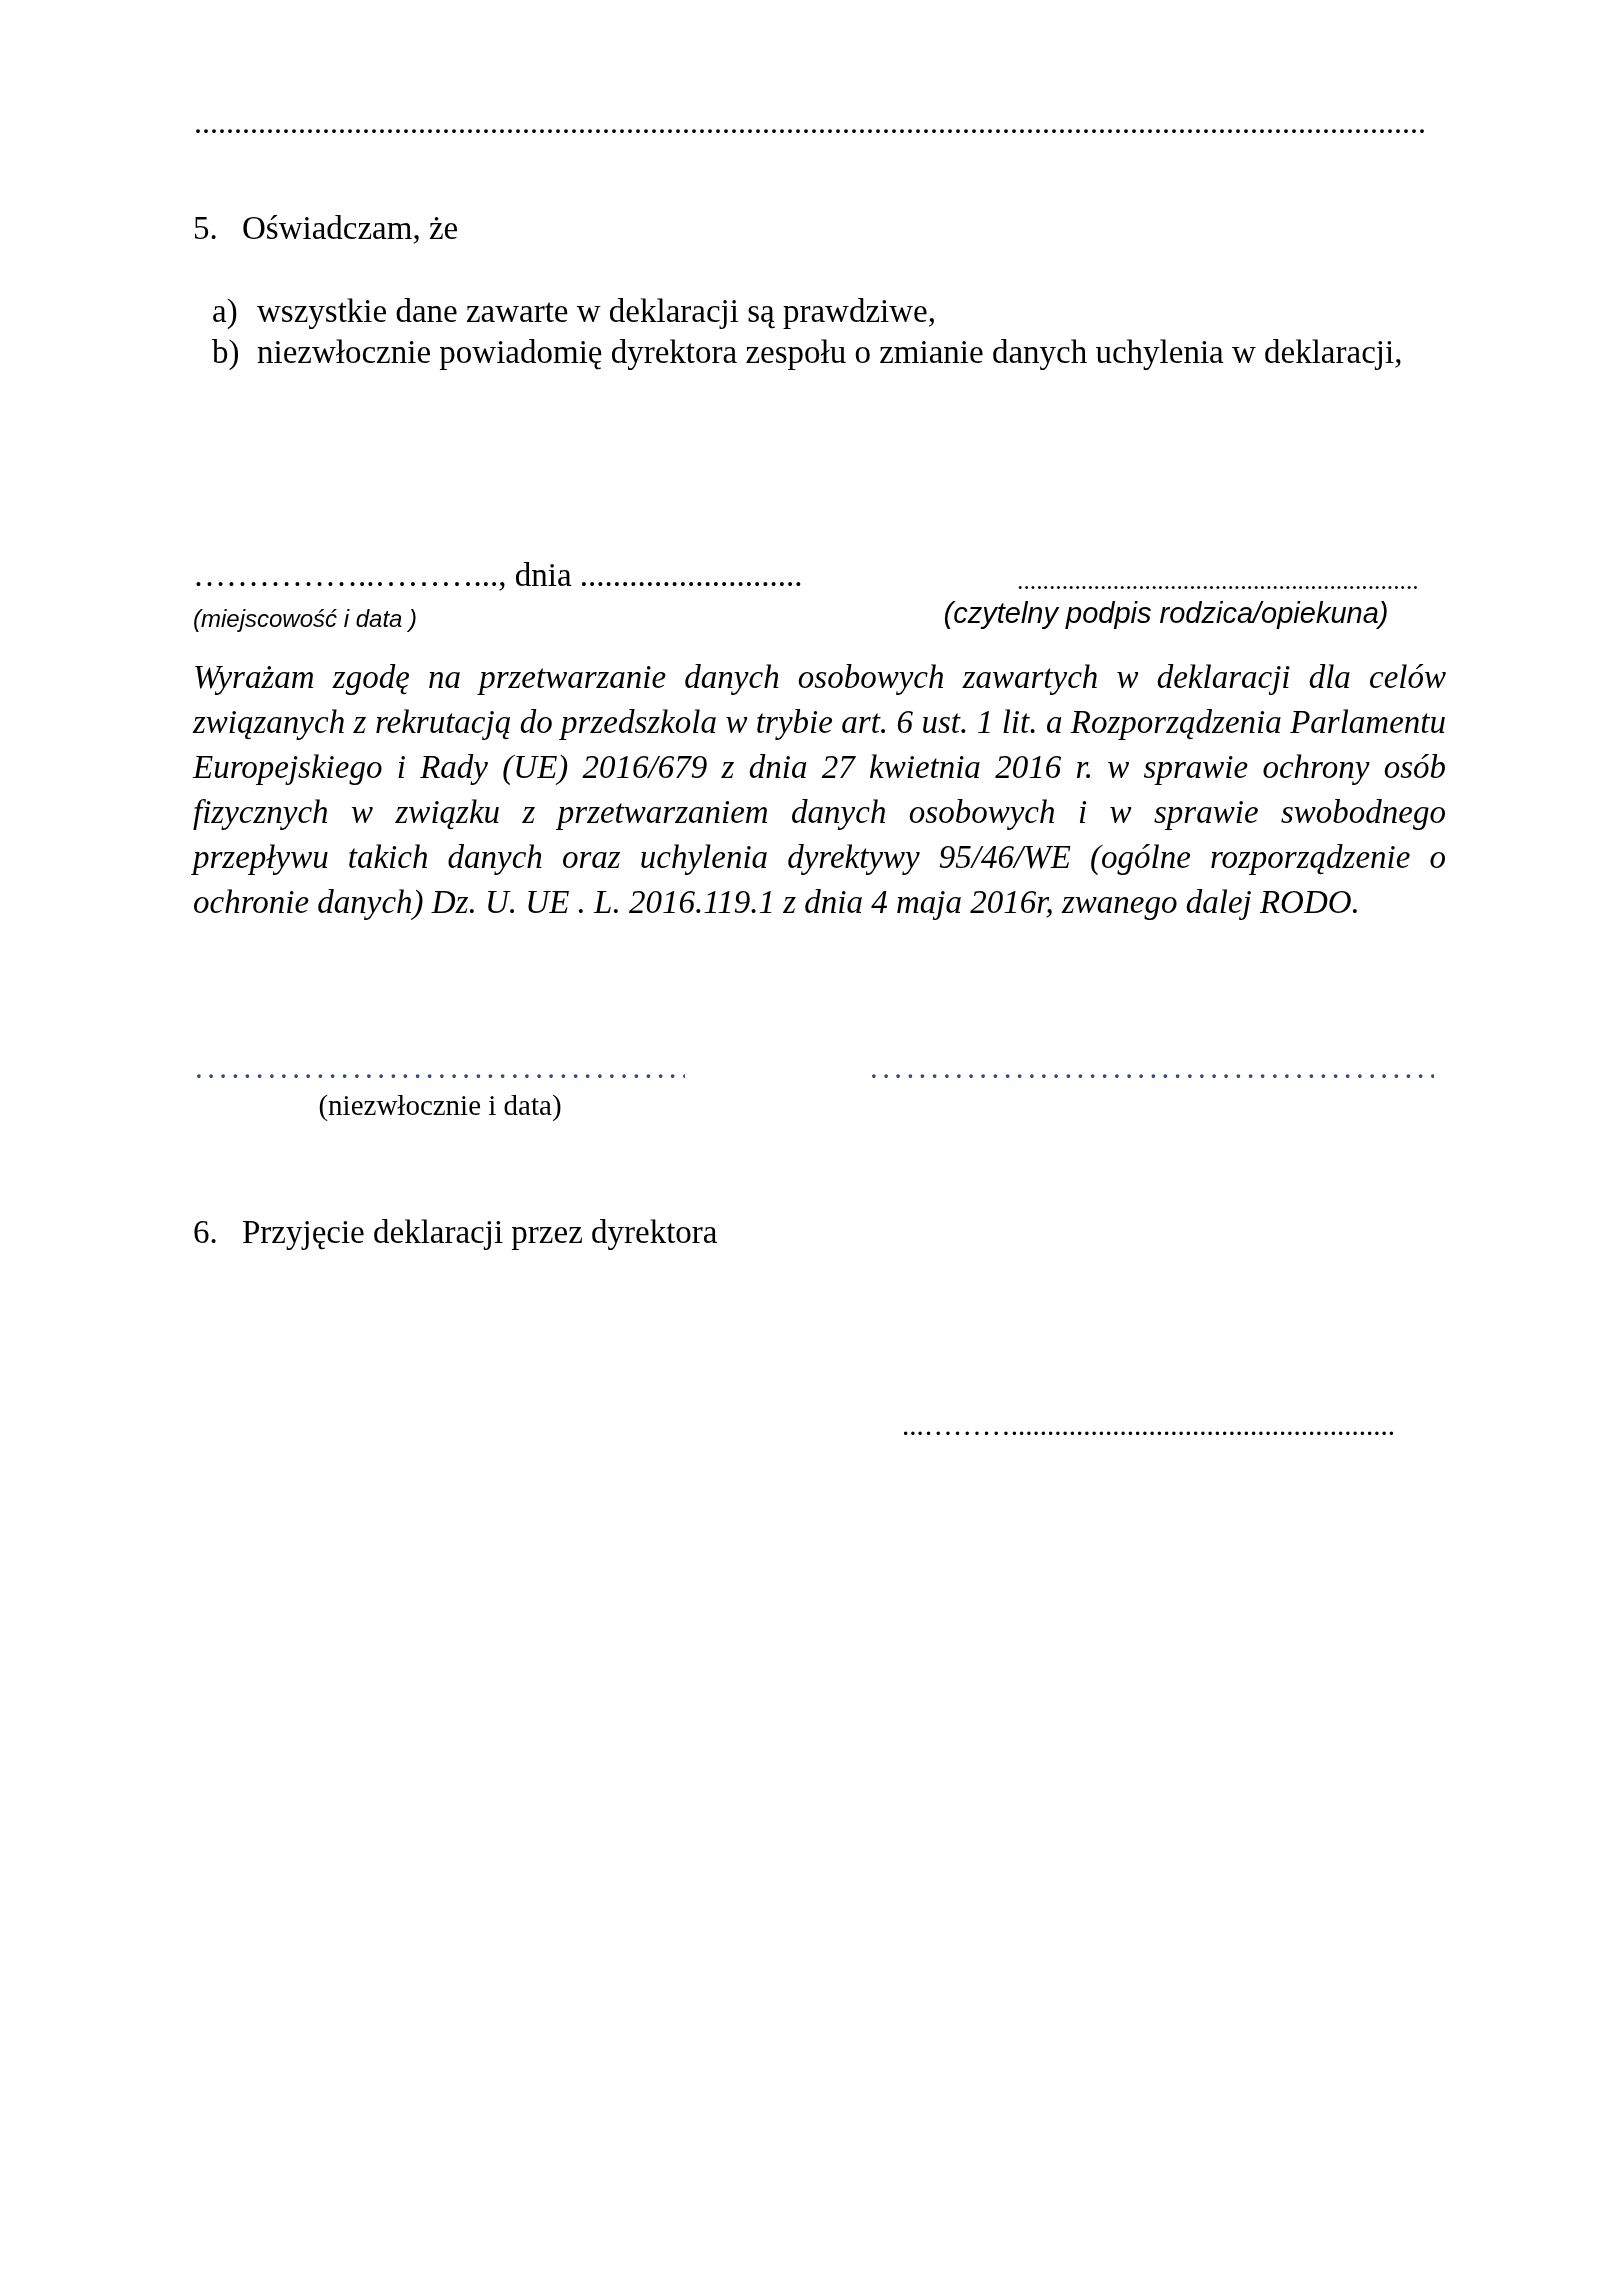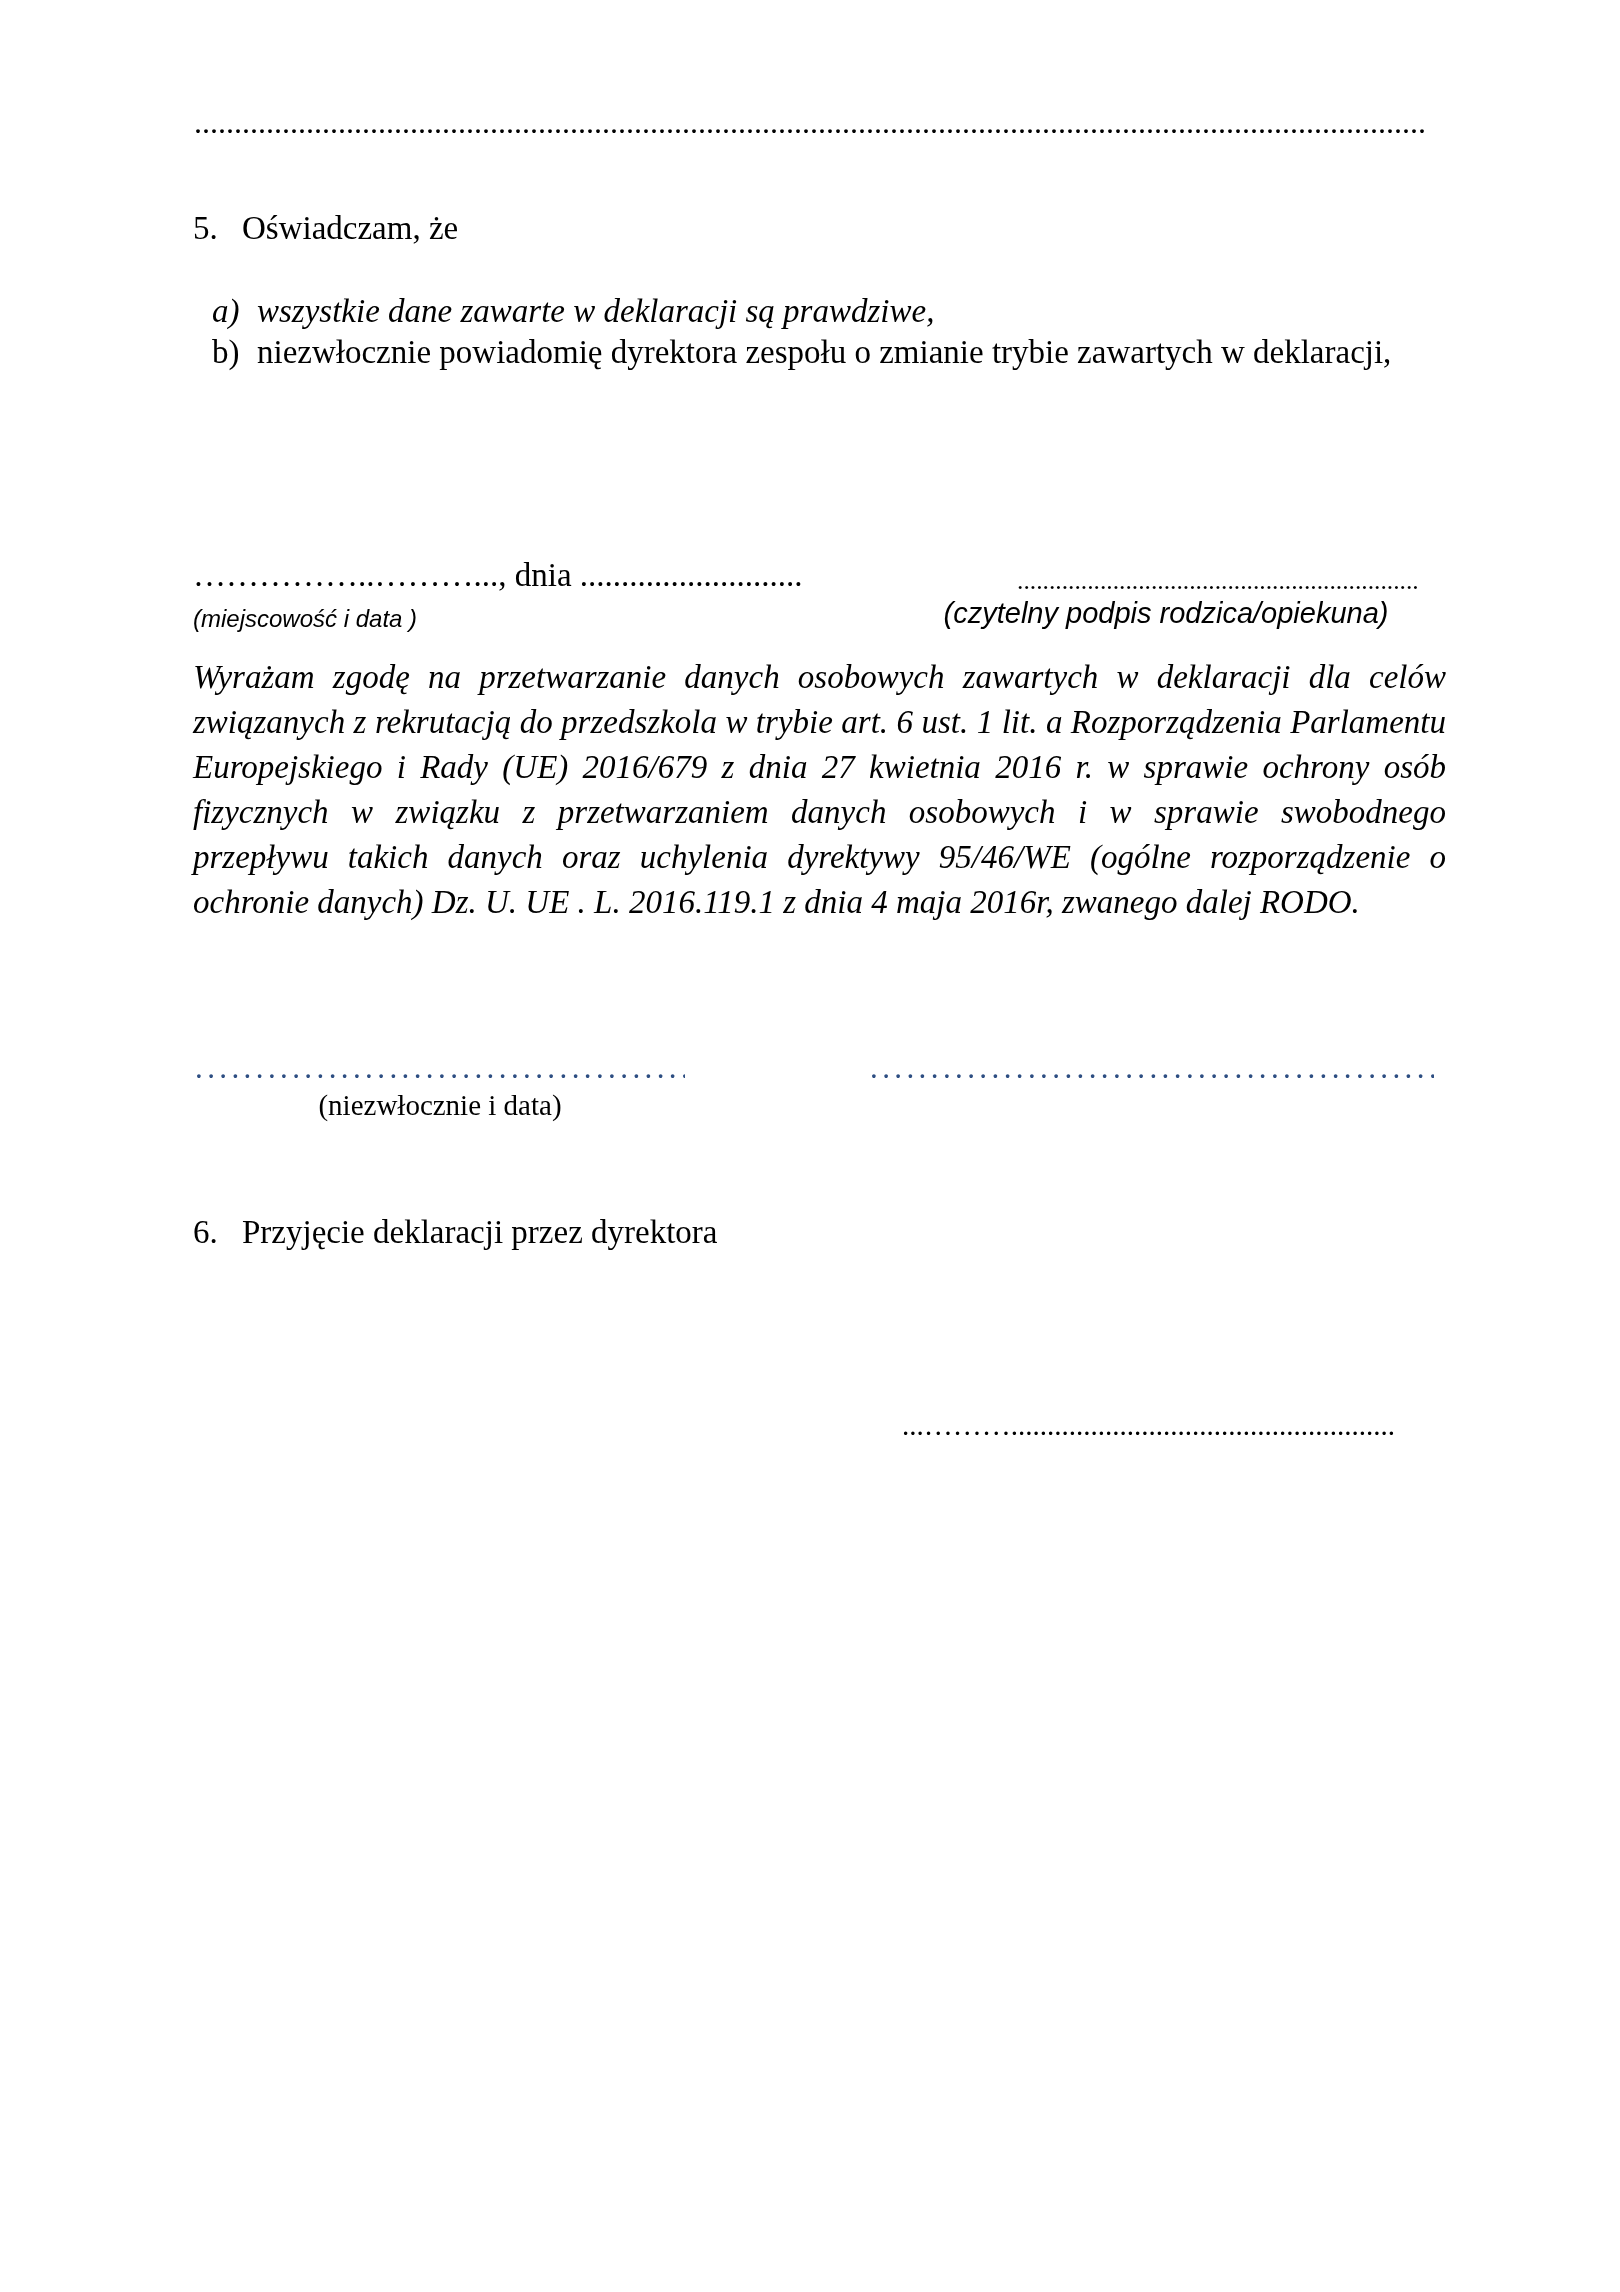--- a/index.html
+++ b/index.html
@@ -35,21 +35,21 @@
   .footnote {
     left: 209px; top: 147px;
     font-size: 25.5px; line-height: 29px;
   }
   
   .heading-5 { left: 193px; top: 209px; font-size: 33px; line-height: 39px; }
   .heading-6 { left: 193px; top: 1213px; font-size: 33px; line-height: 39px; }
   .heading-num { display: inline-block; min-width: 49px; }
   
   .list-item { font-size: 33px; line-height: 39px; }
-  .li-a { left: 212px; top: 292px; font-style: italic; }
+  .li-a { left: 212px; top: 292px; }
   .li-b { left: 212px; top: 333px; }
   .li-marker { display: inline-block; min-width: 45px; }
   
   .sig1-left-line  { left: 193px; top: 556px; width: 608px; font-size: 33px; line-height: 39px; }
   .sig1-right-line { left: 1017px; top: 566px; width: 402px; font-size: 25.5px; line-height: 29px; }
   .sig1-left-label { left: 193px; top: 601px; font-size: 24px; line-height: 35px; }
   .sig1-right-label{ left: 921px; top: 596px; width: 490px; text-align: center; font-size: 29px; line-height: 35px; }
   
   .consent {
     left: 193px; top: 655px; width: 1253px;
@@ -80,21 +80,21 @@
   <div class="abs leader top-dots">................................................................................................................................................................</div>
 
   <div class="abs serif heading-5">
     <span class="heading-num">5.</span><span>Oświadczam, że</span>
   </div>
 
   <div class="abs serif list-item li-a">
     <span class="li-marker">a)</span><span>wszystkie dane zawarte w deklaracji są prawdziwe,</span>
   </div>
   <div class="abs serif list-item li-b">
-    <span class="li-marker">b)</span><span>niezwłocznie powiadomię dyrektora zespołu o zmianie trybie zawartych w deklaracji,</span>
+    <span class="li-marker">b)</span><span>niezwłocznie powiadomię dyrektora zespołu o zmianie danych uchylenia w deklaracji,</span>
   </div>
 
   <div class="abs leader sig1-left-line">……………..………..., dnia ...........................</div>
   <div class="abs leader sig1-right-line">......................................................................</div>
   <div class="abs sans-italic sig1-left-label">(miejscowość i data )</div>
   <div class="abs sans-italic sig1-right-label">(czytelny podpis rodzica/opiekuna)</div>
 
   <div class="abs serif consent">Wyrażam zgodę na przetwarzanie danych osobowych zawartych w deklaracji dla celów związanych z rekrutacją do przedszkola w trybie art. 6 ust. 1 lit. a Rozporządzenia Parlamentu Europejskiego i Rady (UE) 2016/679 z dnia 27 kwietnia 2016 r. w sprawie ochrony osób fizycznych w związku z przetwarzaniem danych osobowych i w sprawie swobodnego przepływu takich danych oraz uchylenia dyrektywy 95/46/WE (ogólne rozporządzenie o ochronie danych) Dz. U. UE . L. 2016.119.1 z dnia 4 maja 2016r, zwanego dalej RODO.</div>
 
   <div class="abs leader sig2-line sig2-left-line">..........................................</div>

